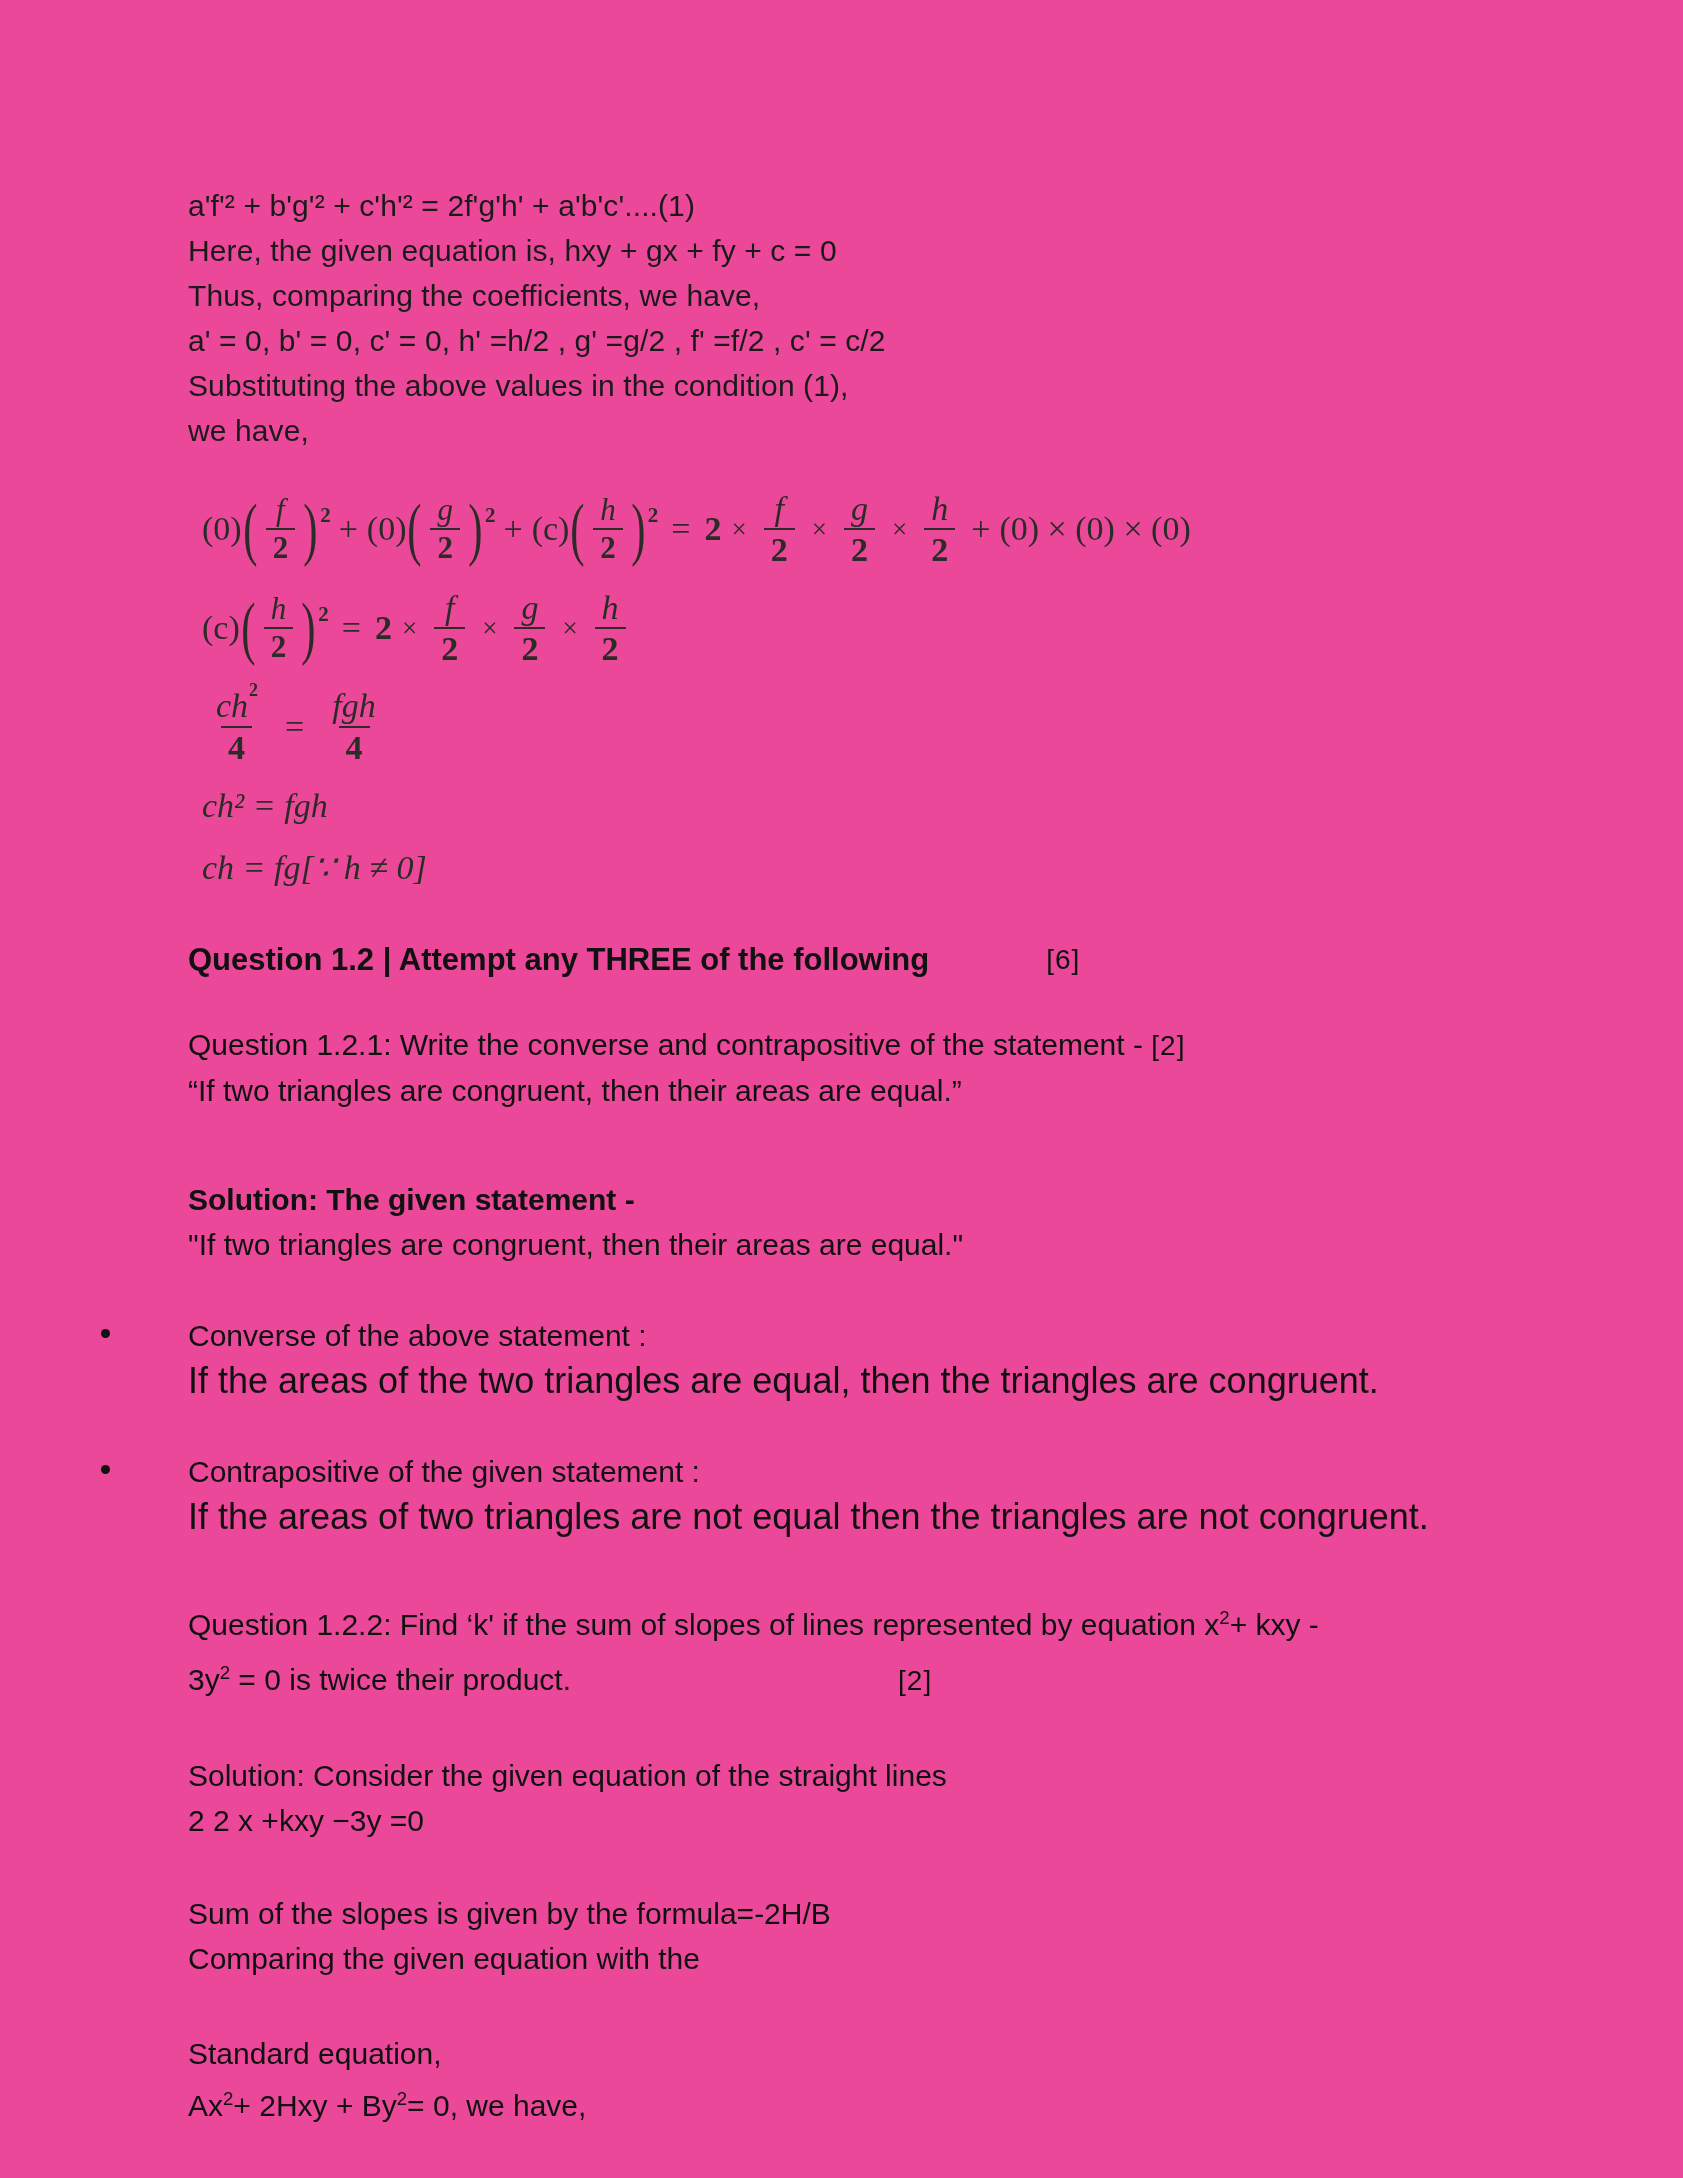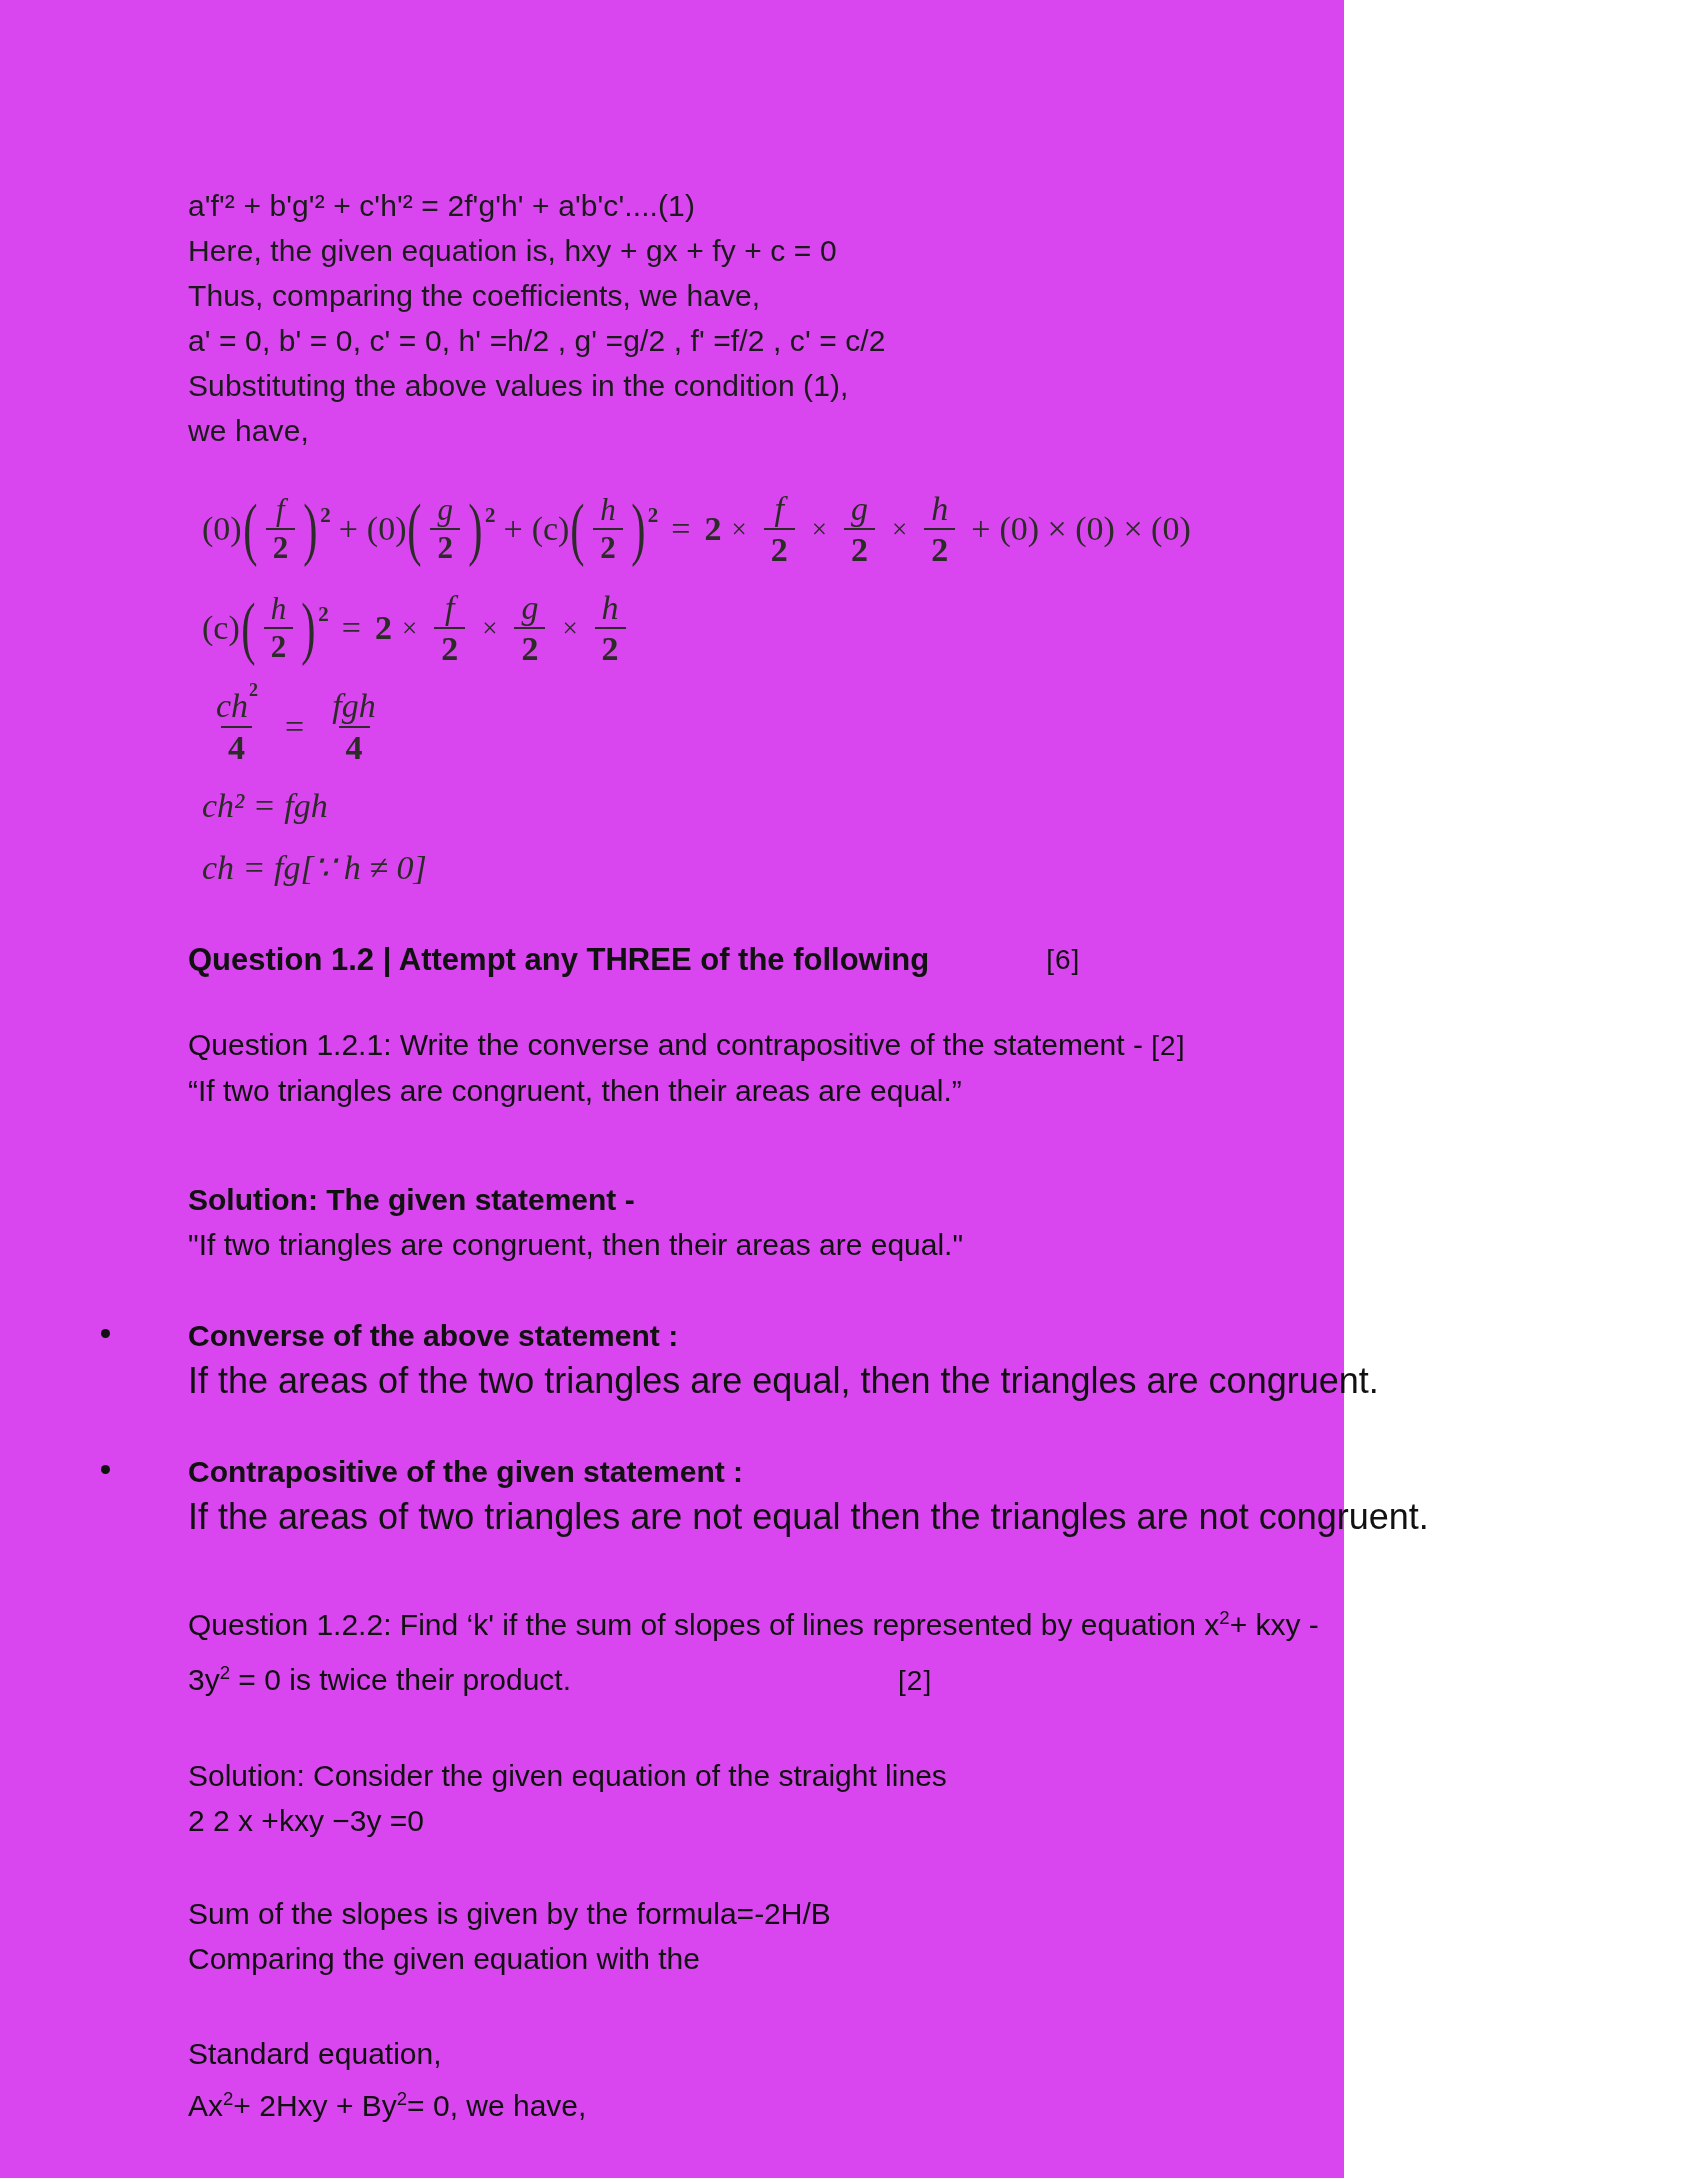--- a/index.html
+++ b/index.html
@@ -11,23 +11,23 @@
     width: 1683px;
     height: 2178px;
     font-family: "Liberation Sans", sans-serif;
     color: #111111;
     position: relative;
     overflow: hidden;
   }
   .page {
     position: absolute;
     left: 0; top: 0;
-    width: 1344px;
+    width: 1683px;
     height: 2178px;
-    background: #d946ef;
+    background: #ec4899;
   }
   .content {
     position: absolute;
     left: 188px;
     top: 183px;
     width: 1317px;
   }
 
   
   .ptext {
@@ -158,21 +158,21 @@
     position: absolute;
     left: -87px;
     top: 16px;
     width: 9px;
     height: 9px;
     border-radius: 50%;
     background: #111111;
   }
   .bullet-title {
     font-size: 30px;
-    font-weight: bold;
+    font-weight: normal;
     line-height: 45px;
   }
   .bullet-text {
     font-size: 36px;
     line-height: 45px;
   }
 
   .q122 {
     margin-top: 55px;
     font-size: 30px;

